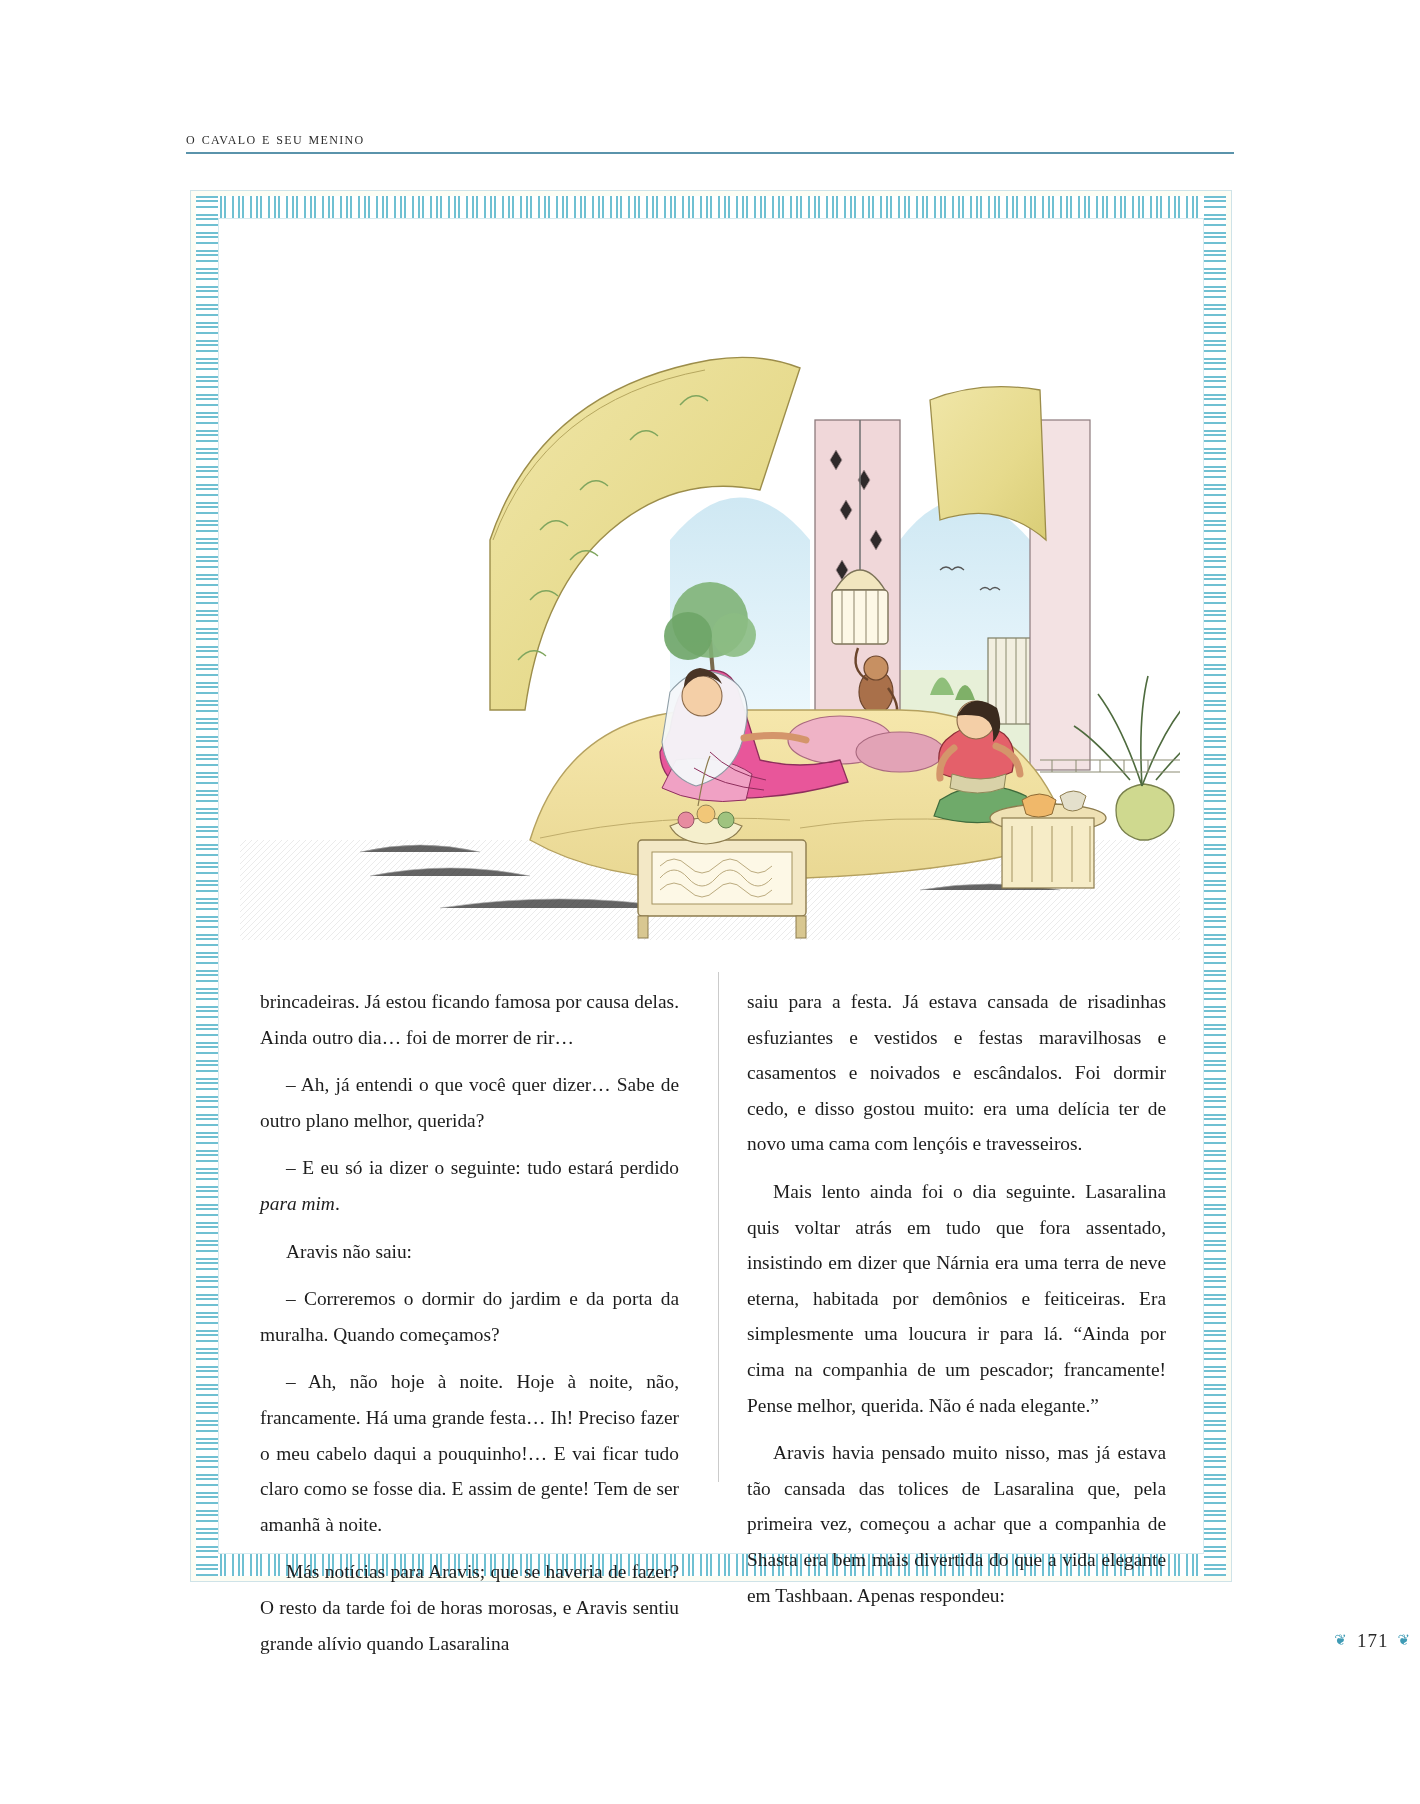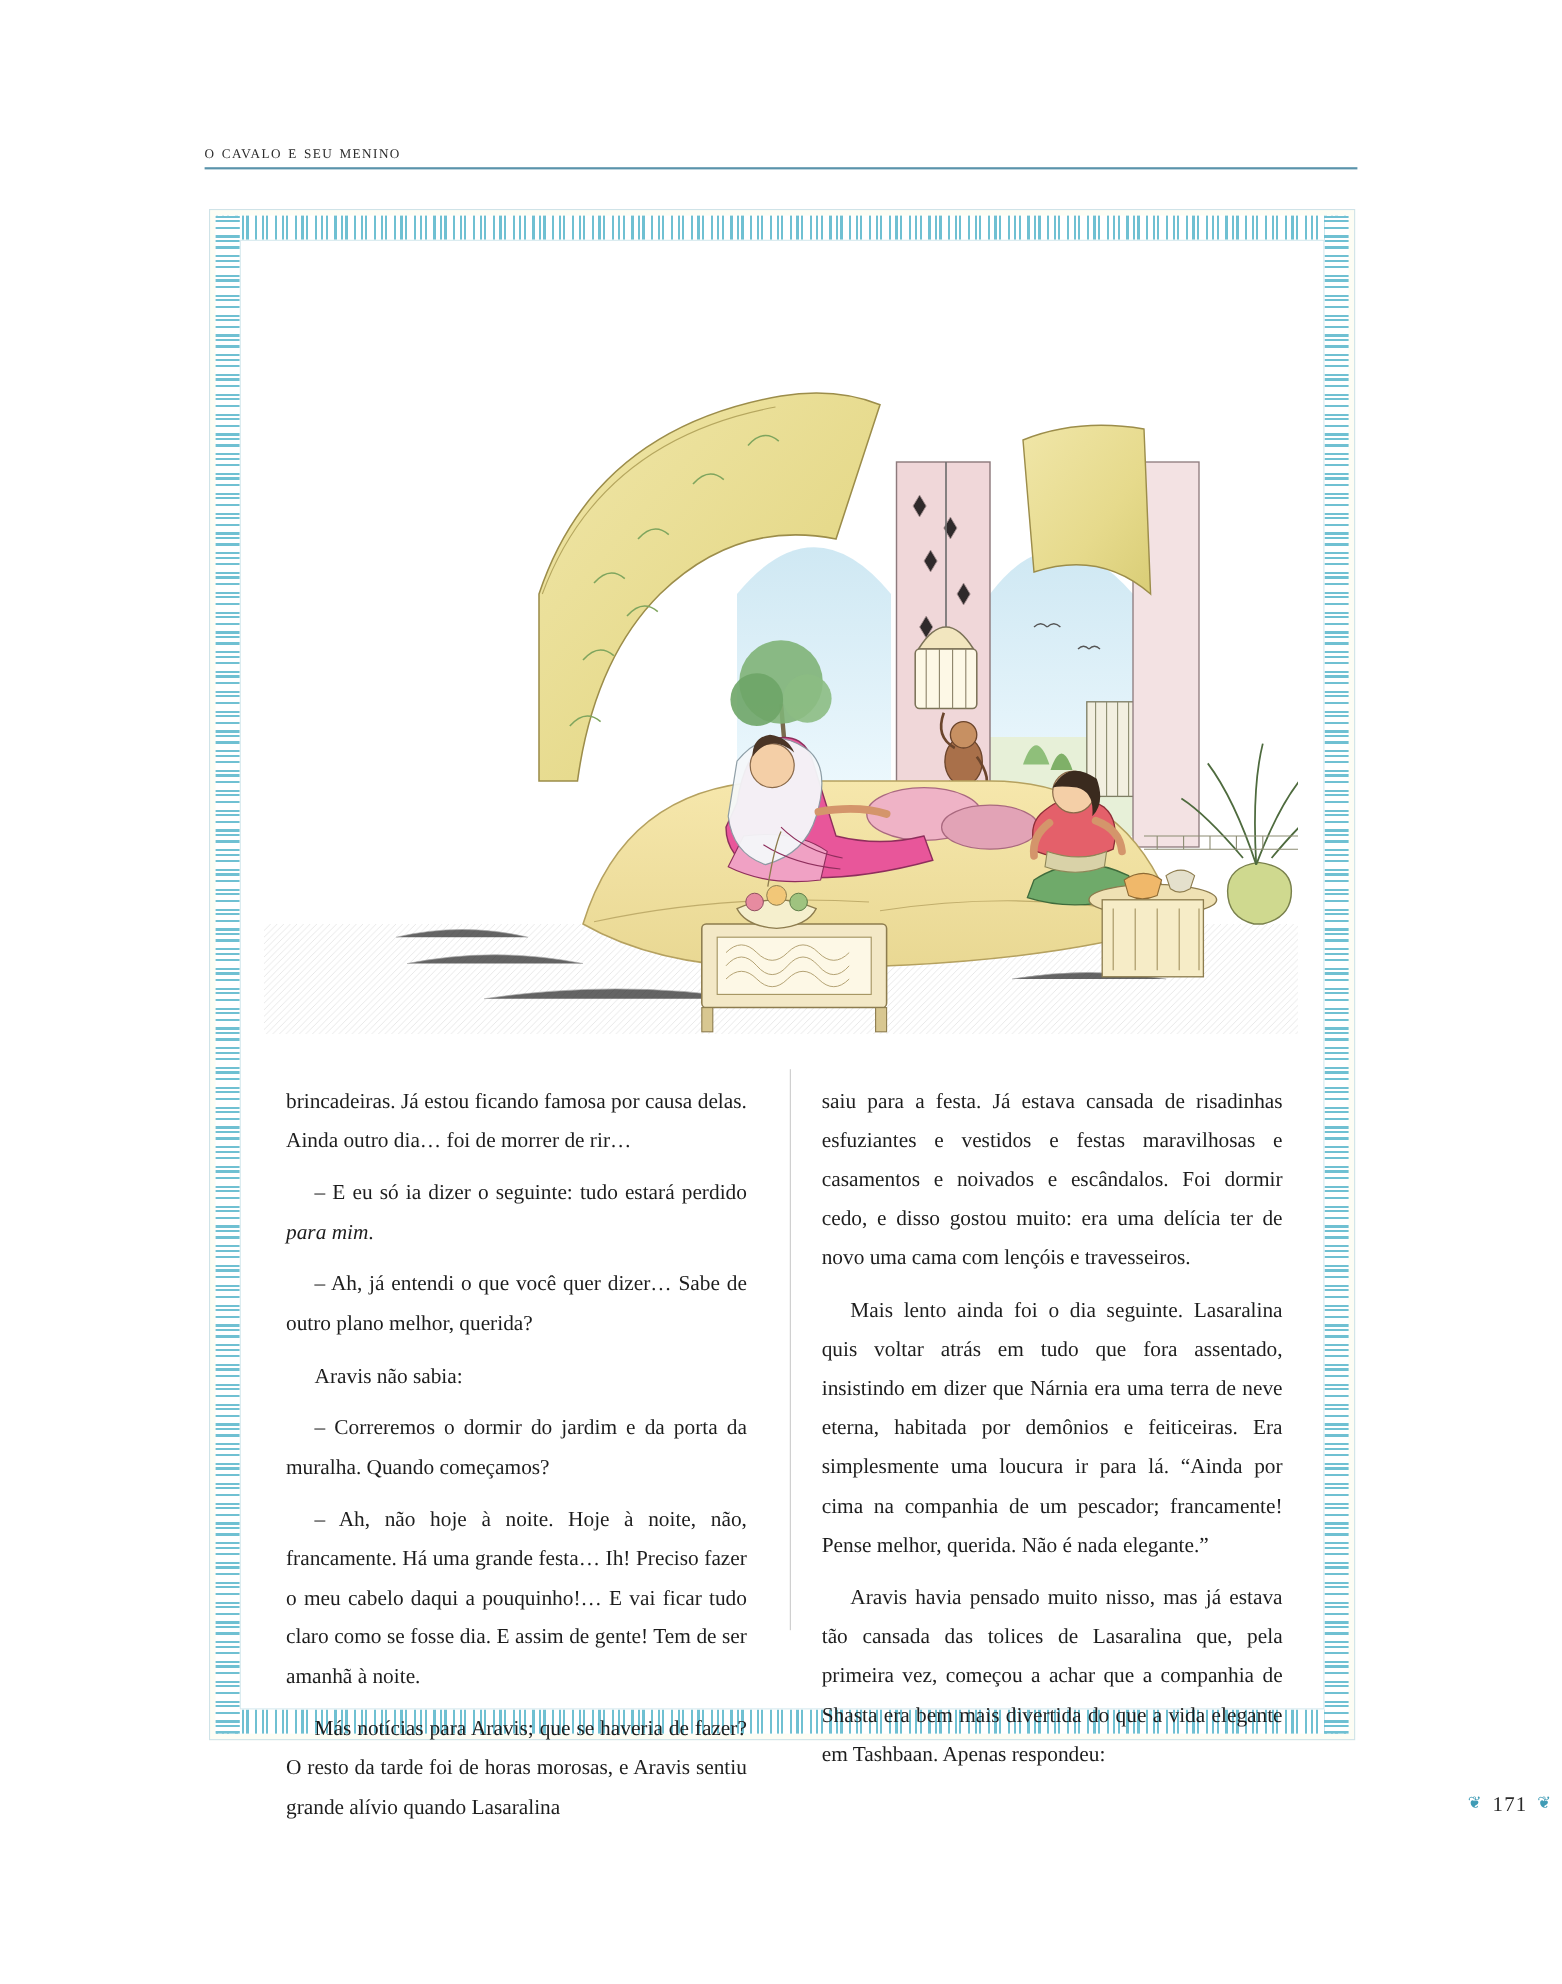--- a/index.html
+++ b/index.html
@@ -358,23 +358,23 @@
           <path d="M884 520 v12"></path>
           <path d="M908 520 v12"></path>
       </g>
     </svg>
   </div>
 
   <div class="col-divider"></div>
   <div class="columns">
     <div class="col">
       <p>brincadeiras. Já estou ficando famosa por causa delas. Ainda outro dia… foi de morrer de rir…</p>
+      <p class="indent">– Ah, já entendi o que você quer dizer… Sabe de outro plano melhor, querida?</p>
       <p class="indent">– E eu só ia dizer o seguinte: tudo estará perdido <em>para mim</em>.</p>
-      <p class="indent">– Ah, já entendi o que você quer dizer… Sabe de outro plano melhor, querida?</p>
-      <p class="indent">Aravis não sabia:</p>
+      <p class="indent">Aravis não saiu:</p>
       <p class="indent">– Correremos o dormir do jardim e da porta da muralha. Quando começamos?</p>
       <p class="indent">– Ah, não hoje à noite. Hoje à noite, não, francamente. Há uma grande festa… Ih! Preciso fazer o meu cabelo daqui a pouquinho!… E vai ficar tudo claro como se fosse dia. E assim de gente! Tem de ser amanhã à noite.</p>
       <p class="indent">Más notícias para Aravis; que se haveria de fazer? O resto da tarde foi de horas morosas, e Aravis sentiu grande alívio quando Lasaralina</p>
     </div>
     <div class="col">
       <p>saiu para a festa. Já estava cansada de risadinhas esfuziantes e vestidos e festas maravilhosas e casamentos e noivados e escândalos. Foi dormir cedo, e disso gostou muito: era uma delícia ter de novo uma cama com lençóis e travesseiros.</p>
       <p class="indent">Mais lento ainda foi o dia seguinte. Lasaralina quis voltar atrás em tudo que fora assentado, insistindo em dizer que Nárnia era uma terra de neve eterna, habitada por demônios e feiticeiras. Era simplesmente uma loucura ir para lá. “Ainda por cima na companhia de um pescador; francamente! Pense melhor, querida. Não é nada elegante.”</p>
       <p class="indent">Aravis havia pensado muito nisso, mas já estava tão cansada das tolices de Lasaralina que, pela primeira vez, começou a achar que a companhia de Shasta era bem mais divertida do que a vida elegante em Tashbaan. Apenas respondeu:</p>
     </div>
   </div>

